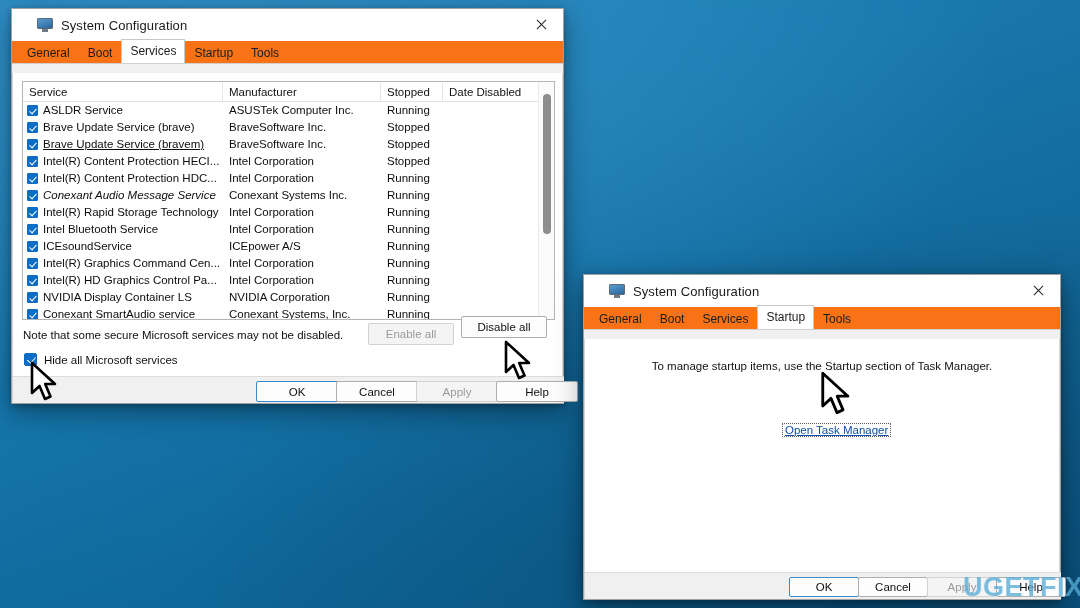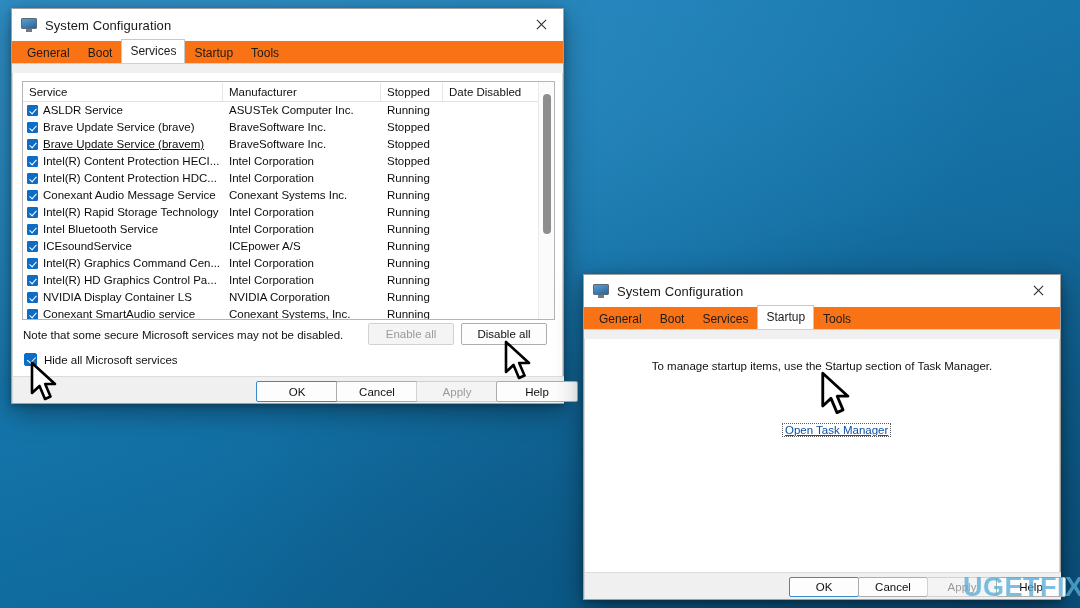--- a/index.html
+++ b/index.html
@@ -39,20 +39,21 @@
     box-shadow: 0 8px 26px rgba(0,0,0,0.38), 0 2px 6px rgba(0,0,0,0.25);
     box-sizing: border-box;
   }
   .titlebar {
     height: 32px;
     background: #ffffff;
     display: flex;
     align-items: center;
     position: relative;
     box-sizing: border-box;
+    padding-left: 16px;
   }
   .title-icon {
     width: 16px;
     height: 14px;
     margin-left: 9px;
     margin-right: 8px;
     position: relative;
     flex: none;
   }
   .title-icon .screen {
@@ -404,21 +405,21 @@
           <div class="row">
             <div class="cell service" style="width: 200px;">
               <span class="cb"></span>
               <span>Intel(R) Content Protection HDC...</span>
             </div>
             <div class="cell" style="width: 158px;">Intel Corporation</div>
             <div class="cell" style="width: 62px;">Running</div>
             <div class="cell" style="width: 98px;"></div>
           </div>
           <div class="row">
-            <div class="cell service" style="width: 200px;">
+            <div class="cell service" style="width: 200px; font-style: italic;">
               <span class="cb"></span>
               <span>Conexant Audio Message Service</span>
             </div>
             <div class="cell" style="width: 158px;">Conexant Systems Inc.</div>
             <div class="cell" style="width: 62px;">Running</div>
             <div class="cell" style="width: 98px;"></div>
           </div>
           <div class="row">
             <div class="cell service" style="width: 200px;">
               <span class="cb"></span>
@@ -485,21 +486,21 @@
         </div>
 
       <div class="vscroll" style="top:0px;">
         <div class="vthumb" style="top:12px; height:140px;"></div>
       </div>
     </div>
 
     <div class="note" style="left:10px; top:256px;">Note that some secure Microsoft services may not be disabled.</div>
 
     <div class="btn disabled" style="left:355px; top:250px; width:86px; height:22px;">Enable all</div>
-    <div class="btn" style="left:448px; top:250px; width:86px; height:22px;">Disable all</div>
+    <div class="btn" style="left:448px; top:243px; width:86px; height:22px;">Disable all</div>
 
     <div class="checkrow" style="left:11px; top:280px;">
       <span class="cb-lg"></span>
       <span>Hide all Microsoft services</span>
     </div>
 
     <div class="footer-sep" style="left:0px; top:303px; width:551px;"></div>
     <div class="footerbar" style="left:0px; top:304px; width:551px; height:26px;"></div>
 
     <div class="btn default" style="left:243px; top:308px; width:82px; height:21px;">OK</div>

